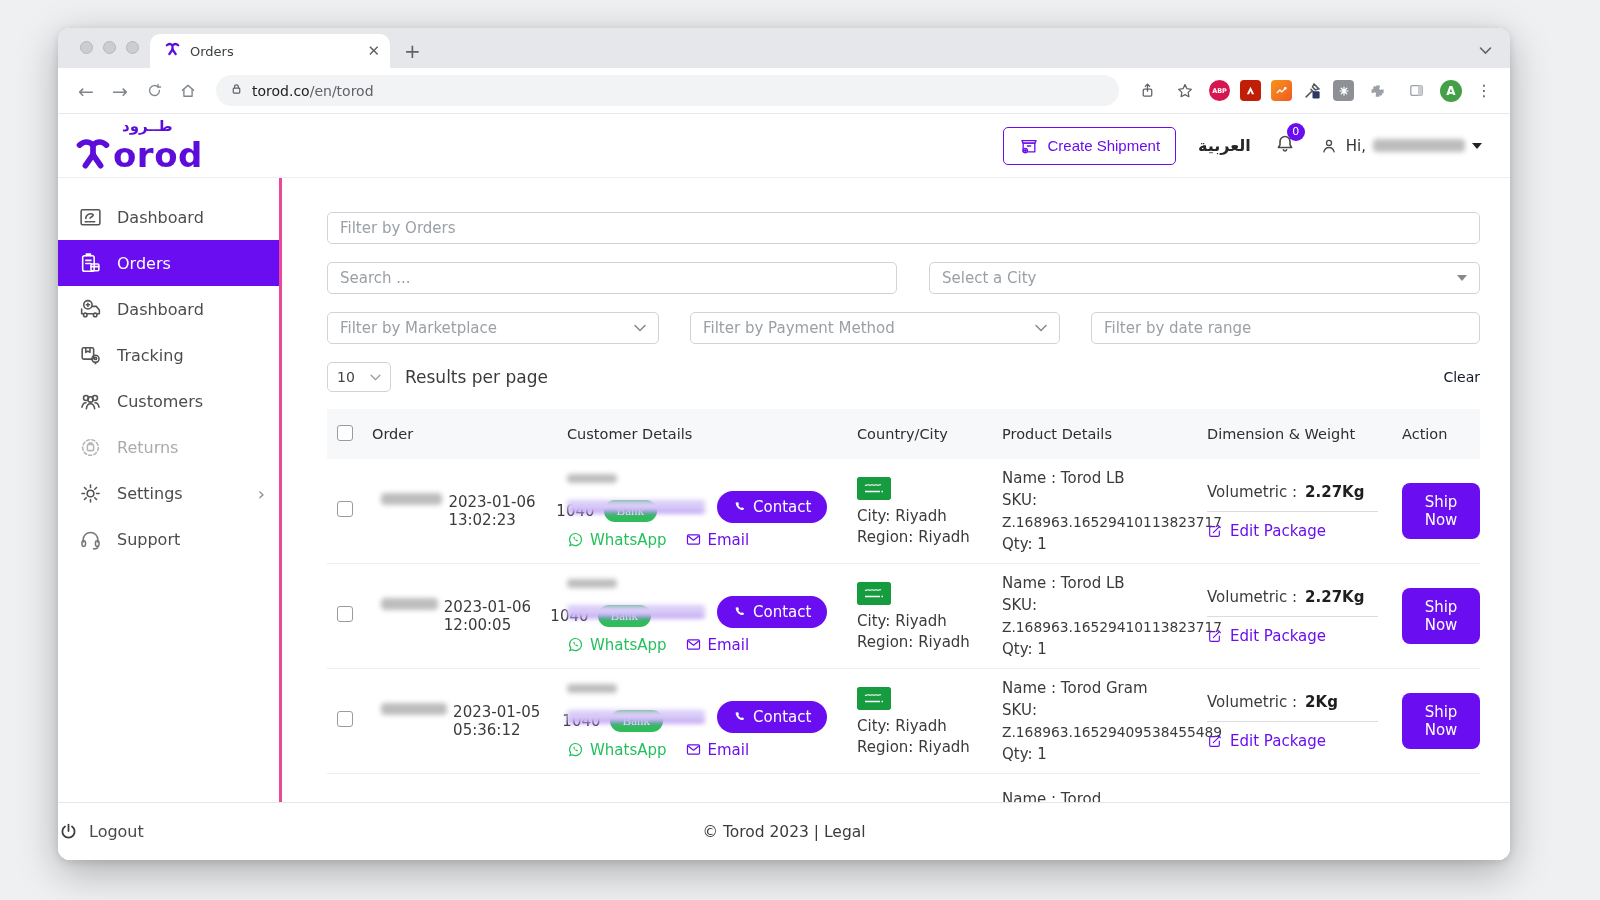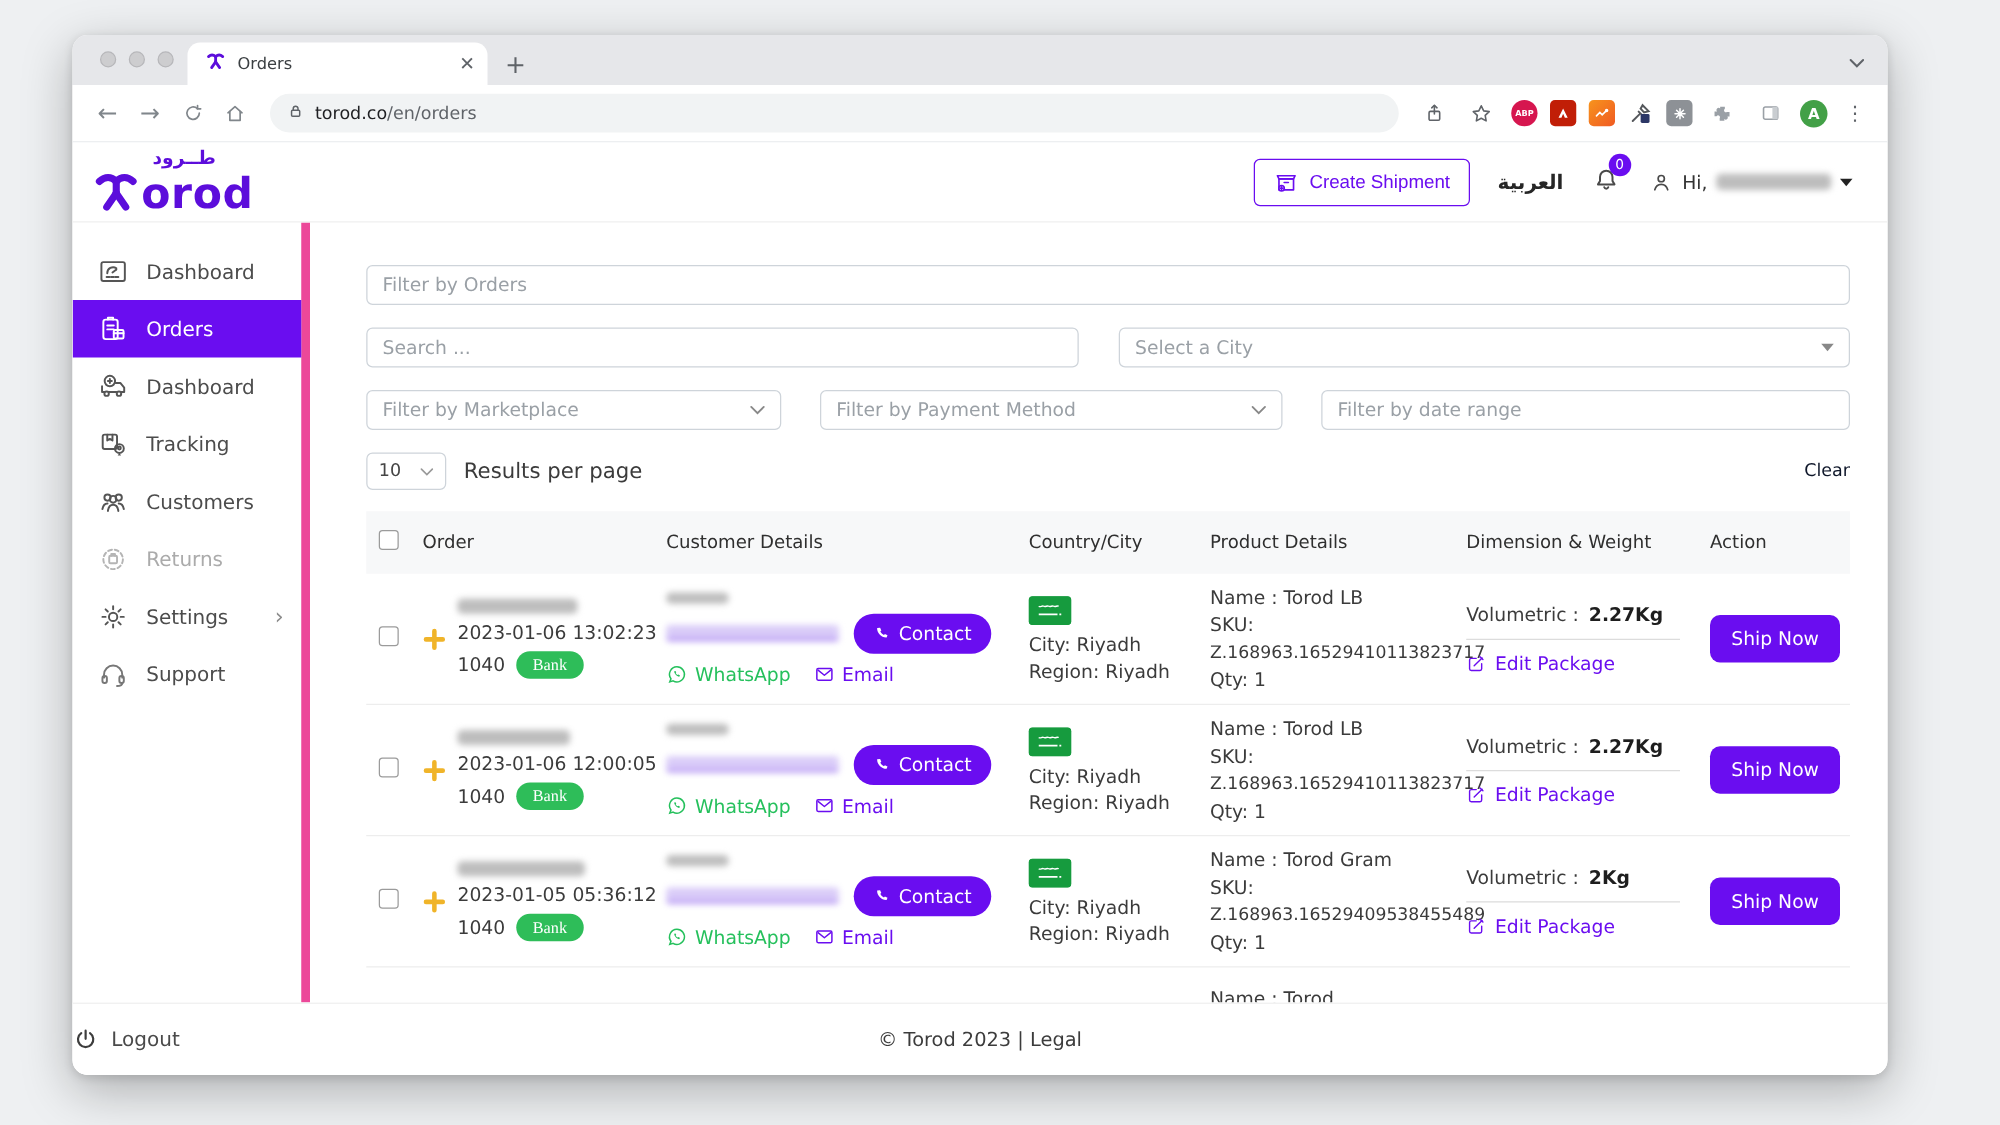--- a/index.html
+++ b/index.html
@@ -40,21 +40,21 @@
   .hdr-right { margin-left:auto; display:flex; align-items:center; gap:22px; }
   .btn-outline { display:flex; align-items:center; gap:9px; border:1.5px solid #6a0df0; color:#6a0df0; border-radius:5px; padding:8px 15px; font-size:15px; background:#fff; }
   .lang { font-size:16px; color:#262626; font-weight:bold; }
   .bell-wrap { position:relative; }
   .bell-badge { position:absolute; top:-9px; right:-8px; min-width:18px; height:18px; border-radius:50%; background:#6a0df0; color:#fff; font-size:11px; display:flex; align-items:center; justify-content:center; }
   .user { display:flex; align-items:center; gap:7px; font-size:15px; color:#333; }
   .redact { background:#bdbdbd; border-radius:4px; filter:blur(2.5px); }
   .caret-dn { width:0; height:0; border-left:5px solid transparent; border-right:5px solid transparent; border-top:6px solid #222; }
 
   .app-body { position:absolute; top:64px; left:0; right:0; bottom:58px; display:flex; overflow:hidden; }
-  .sidebar { width:190px; border-right:7px solid #ec4899; padding-top:16px; flex-shrink:0; }
+  .sidebar { width:224px; border-right:3px solid #ec4899; padding-top:16px; flex-shrink:0; }
   .side-item { height:46px; display:flex; align-items:center; gap:14px; padding:0 14px 0 20px; font-size:16px; color:#4c4c4c; }
   .side-item svg { flex-shrink:0; }
   .side-item.active { background:#6a0df0; color:#fff; }
   .side-item.muted { color:#ababab; }
   .side-chev { margin-left:auto; color:#8c8c8c; font-size:18px; }
 
   .main { flex:1; padding:34px 30px 0 45px; overflow:hidden; }
   .input, .selectbox { border:1px solid #ced4da; border-radius:5px; height:32px; font-size:15px; color:#3c3c3c; padding:0 12px; background:#fff; width:100%; font-family:inherit; }
   .input::placeholder { color:#9aa0a6; opacity:1; }
   .selectbox { display:flex; align-items:center; }
@@ -69,21 +69,21 @@
   
   .table { margin-top:17px; }
   .thead, .trow { display:grid; grid-template-columns:45px 195px 290px 145px 205px 195px 1fr; align-items:center; }
   .thead { background:#f7f8f9; height:50px; font-size:14.5px; color:#2f2f2f; font-weight:500; }
   .thead > div { padding-right:8px; }
   .trow { min-height:105px; border-bottom:1px solid #ededed; font-size:15px; color:#3b3b3b; }
   .trow:first-of-type { border-top:none; }
   .cb { width:16px; height:16px; border:1.5px solid #9b9b9b; border-radius:3px; background:#fff; margin-left:10px; appearance:none; }
   .thead .cb { margin-left:10px; }
   .order-cell { display:flex; align-items:center; gap:9px; }
-  .order-stack { display:flex; flex-direction:column; gap:6px; }
+  .order-stack { display:flex; gap:6px; }
   .order-ref-row { display:flex; align-items:center; gap:9px; }
   .badge-bank { background:#2ebd59; color:#fff; font-size:13px; border-radius:999px; padding:3px 13px;font-family:Liberation Serif, serif; }
   .cust-stack { display:flex; flex-direction:column; gap:8px; }
   .cust-line1 { display:flex; align-items:center; gap:12px; }
   .email-redact { background:#d9cbf8; border-bottom:2px solid #9a6ff0; border-radius:3px; filter:blur(2.5px); }
   .btn-contact { display:flex; align-items:center; gap:7px; background:#6a0df0; color:#fff; border:none; border-radius:999px; padding:7px 16px; font-size:15px; font-family:inherit; }
   .cust-line2 { display:flex; align-items:center; gap:18px; }
   .link-wa { display:flex; align-items:center; gap:6px; color:#25c05c; font-size:15px; }
   .link-em { display:flex; align-items:center; gap:6px; color:#6a0df0; font-size:15px; }
   .country-stack { display:flex; flex-direction:column; gap:3px; }
@@ -148,21 +148,21 @@
           <path d="M6.5 9.8V19h11V9.8"></path>
         </svg>
     </span>
     <div class="urlbar">
       <span>
         <svg width="13" height="14" viewBox="0 0 24 24" fill="none" stroke="#5f6368" stroke-width="2.2">
             <rect x="6" y="10.5" width="12" height="9" rx="1.5"></rect>
             <path d="M8.5 10.5V8a3.5 3.5 0 0 1 7 0v2.5"></path>
           </svg>
       </span>
-      <span class="url-text"><b style="font-weight:normal;">torod.co</b><span class="path">/en/orders</span></span>
+      <span class="url-text"><b style="font-weight:normal;">torod.co</b><span class="path">/en/torod</span></span>
     </div>
     <div class="tool-icons">
       <span class="navbtn">
         <svg width="17" height="17" viewBox="0 0 24 24" fill="none" stroke="#5f6368" stroke-width="1.8" stroke-linecap="round" stroke-linejoin="round">
             <rect x="6" y="10" width="12" height="10" rx="1.5"></rect>
             <path d="M12 13V3.5"></path>
             <path d="M9 6l3-2.8L15 6"></path>
           </svg>
       </span>
       <span class="navbtn">

